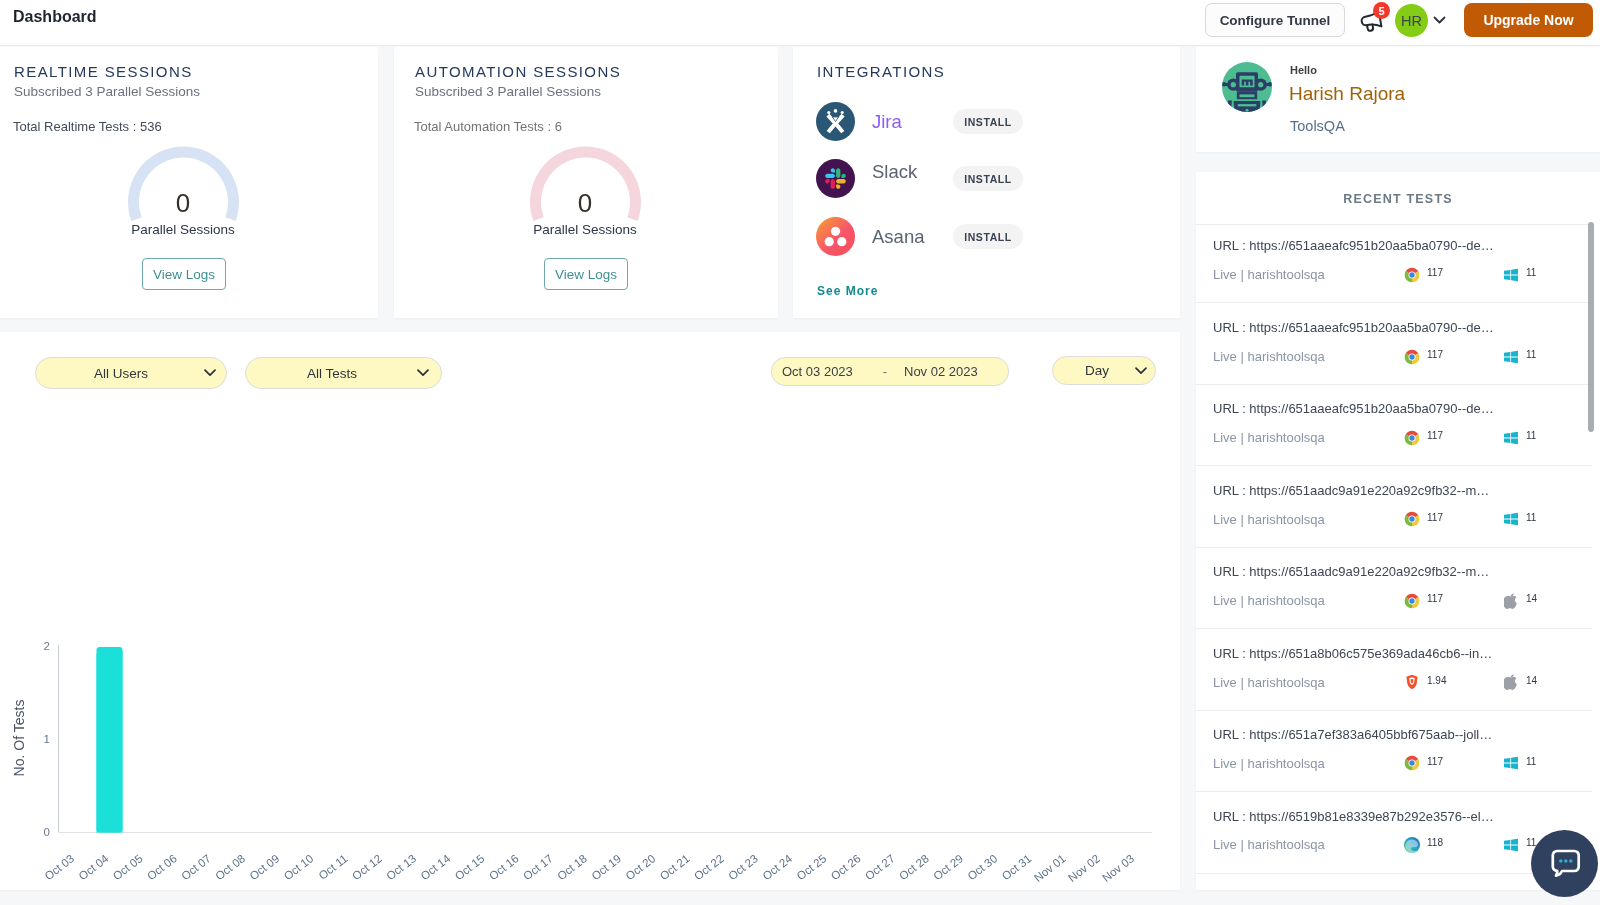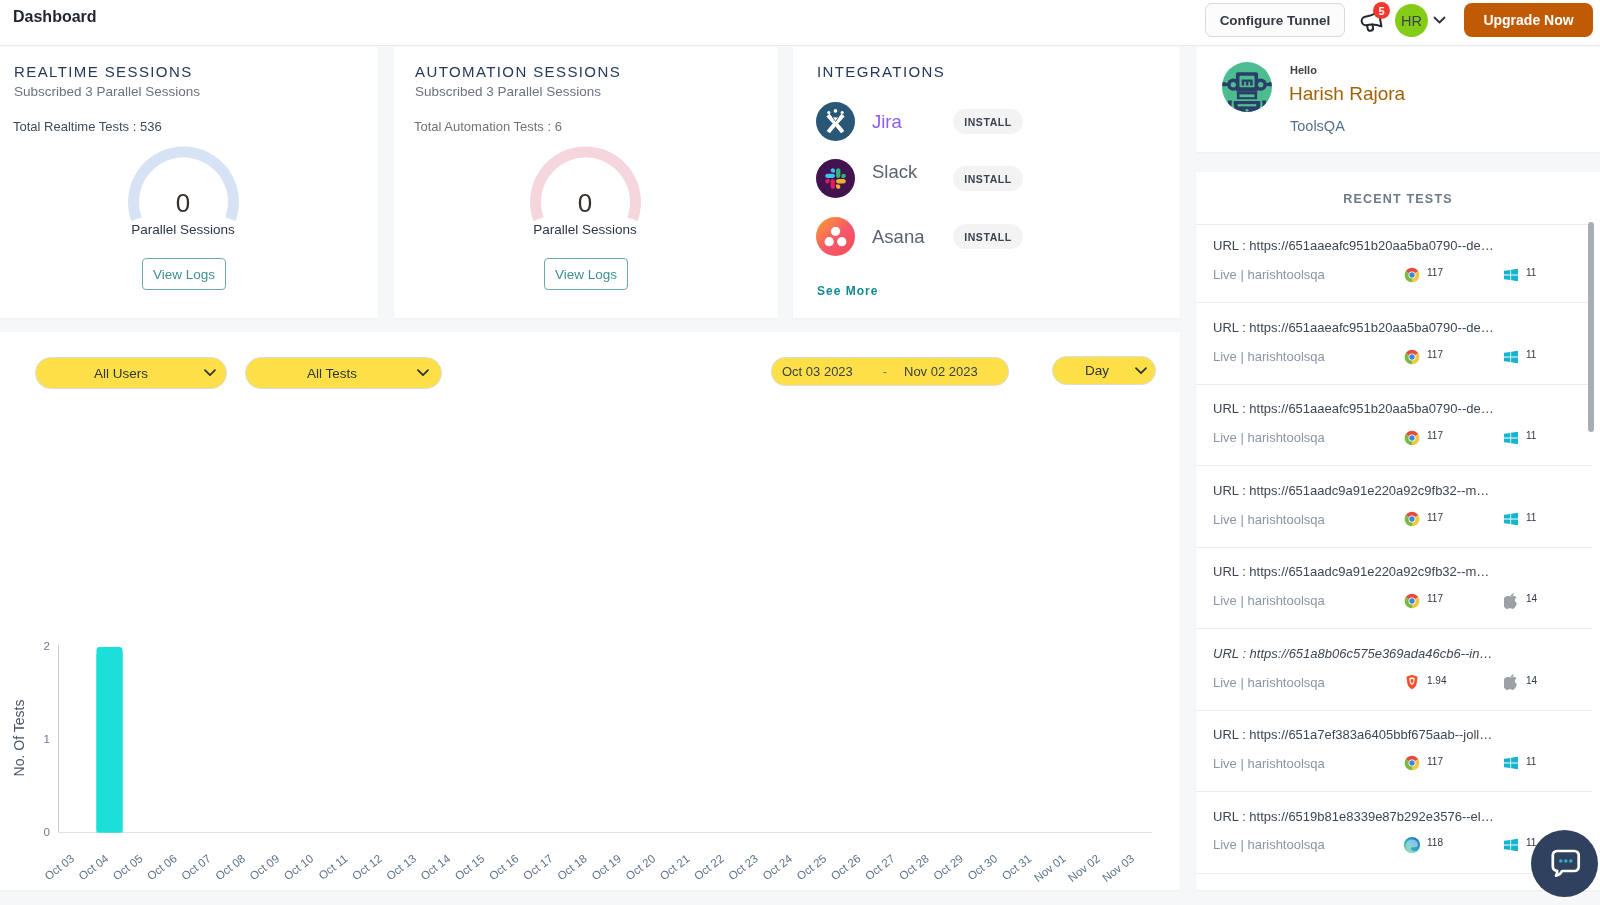--- a/index.html
+++ b/index.html
@@ -1,21 +1,21 @@
 <!DOCTYPE html>
 <html><head>
 <meta charset="utf-8">
 <style>
 * { margin:0; padding:0; box-sizing:border-box; }
 html,body { width:1600px; height:905px; overflow:hidden; }
 body { background:#f6f7f8; font-family:"Liberation Sans",sans-serif; position:relative; }
 .abs { position:absolute; }
 .card { position:absolute; background:#fff; box-shadow:0 1px 2px rgba(0,0,0,0.04); }
 .ctitle { font-size:15px; font-weight:normal; letter-spacing:1.4px; color:#24395c; }
-.pill { position:absolute; border:1px solid #dcdcdc; border-radius:17px; background:#fde047; display:flex; align-items:center; }
+.pill { position:absolute; border:1px solid #dcdcdc; border-radius:17px; background:#fef9c3; display:flex; align-items:center; }
 .sep { position:absolute; left:1196px; width:396px; height:1px; background:#ededed; }
 .urlline { position:absolute; left:1213px; font-size:13px; color:#3d4654; white-space:nowrap; }
 .liveline { position:absolute; left:1213px; font-size:13px; color:#8b95a5; }
 .bver { position:absolute; font-size:10px; color:#2f3744; }
 .bicon { position:absolute; width:16px; height:16px; }
 </style>
 </head>
 <body>
 
 <div class="abs" style="left:0;top:0;width:1600px;height:46px;background:#fff;border-bottom:1px solid #eaeaea;"></div>
@@ -243,21 +243,21 @@
   </svg>
 <div class="bver" style="left:1427px;top:593px;">117</div>
 <svg class="bicon" style="left:1504px;top:593px;width:14px;height:16px;" viewBox="0 0 14 16">
     <g fill="#9aa0a6">
       <path d="M9.7 0.3 c0.1 0.9 -0.25 1.8 -0.8 2.45 c-0.55 0.65 -1.45 1.15 -2.3 1.1 c-0.1 -0.85 0.3 -1.75 0.82 -2.3 C8 0.9 8.95 0.4 9.7 0.3 Z"></path>
       <path d="M12.7 11.1 c-0.4 0.95 -0.6 1.35 -1.1 2.2 c-0.72 1.15 -1.73 2.6 -2.98 2.6 c-1.1 0.02 -1.4 -0.75 -2.9 -0.73 c-1.5 0.01 -1.8 0.76 -2.93 0.74 c-1.25 -0.01 -2.2 -1.32 -2.9 -2.47 C-1 10.3 -1.2 6.5 0.6 4.5 C1.87 3.1 3.3 3 4.3 3 c1.15 0 1.88 0.63 2.84 0.63 c0.93 0 1.5 -0.63 2.83 -0.63 c0.9 0 1.86 0.5 2.54 1.35 c-2.23 1.22 -1.87 4.4 0.19 5.75 Z"></path>
     </g>
   </svg>
 <div class="bver" style="left:1526px;top:593px;">14</div>
 <div class="sep" style="top:628px;"></div>
-<div class="urlline" style="top:645.5px;font-style:italic;">URL : https://651a8b06c575e369ada46cb6--in…</div>
+<div class="urlline" style="top:645.5px;">URL : https://651a8b06c575e369ada46cb6--in…</div>
 <div class="liveline" style="top:674.5px;">Live | harishtoolsqa</div>
 <svg class="bicon" style="left:1405px;top:674px;width:14px;height:16px;" viewBox="0 0 14 16">
     <path d="M7 0.8 L12.6 2.8 L11.6 9.8 C11.2 12.3 9.2 14.2 7 15.2 C4.8 14.2 2.8 12.3 2.4 9.8 L1.4 2.8 Z" fill="#f4502a"></path>
     <path d="M7 3.2 L9.8 4.2 L9.2 8 C9 9.4 8.2 10.4 7 11 C5.8 10.4 5 9.4 4.8 8 L4.2 4.2 Z" fill="#fff"></path>
     <path d="M7 5 L8.6 5.6 L8.2 7.8 C8.1 8.6 7.6 9.2 7 9.6 C6.4 9.2 5.9 8.6 5.8 7.8 L5.4 5.6 Z" fill="#f4502a"></path>
   </svg>
 <div class="bver" style="left:1427px;top:674.5px;">1.94</div>
 <svg class="bicon" style="left:1504px;top:674px;width:14px;height:16px;" viewBox="0 0 14 16">
     <g fill="#9aa0a6">
       <path d="M9.7 0.3 c0.1 0.9 -0.25 1.8 -0.8 2.45 c-0.55 0.65 -1.45 1.15 -2.3 1.1 c-0.1 -0.85 0.3 -1.75 0.82 -2.3 C8 0.9 8.95 0.4 9.7 0.3 Z"></path>

